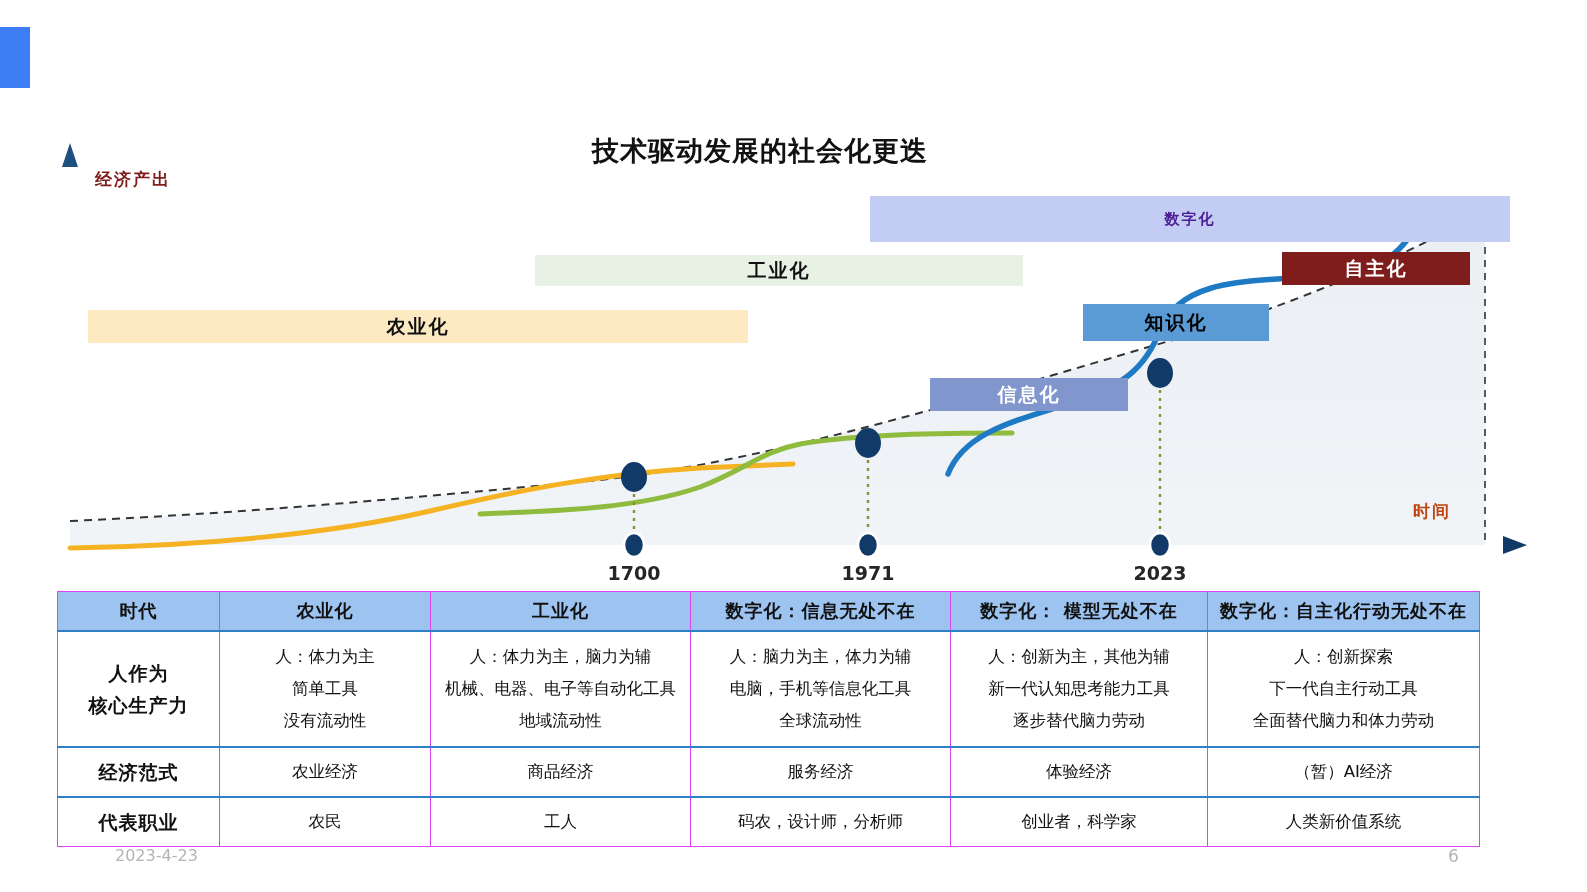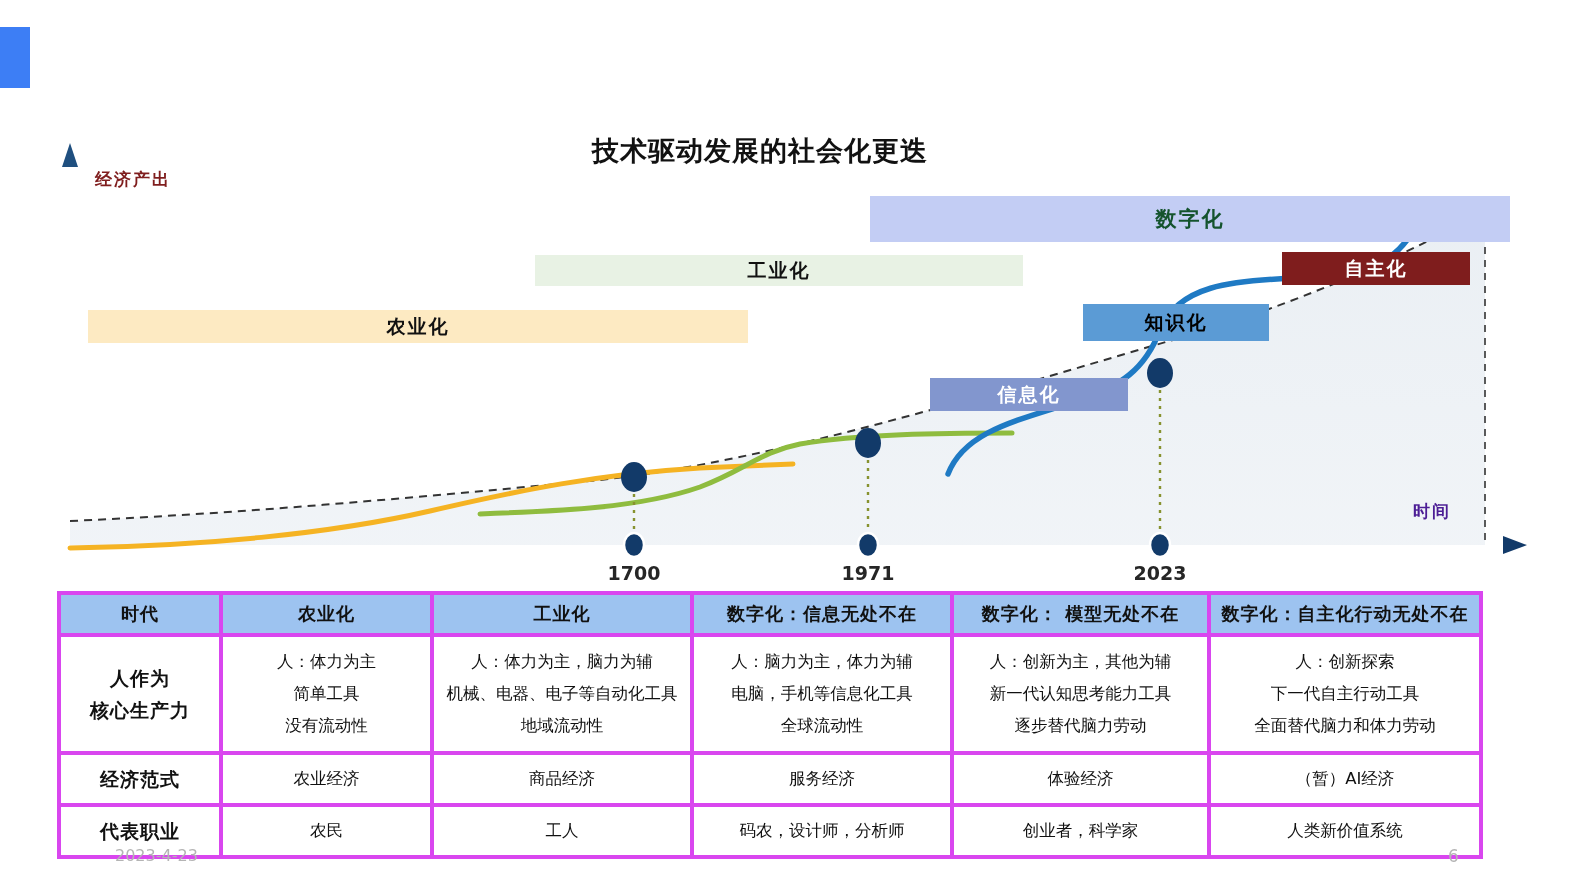--- a/index.html
+++ b/index.html
@@ -39,57 +39,57 @@
   .axis-label-y{
     position:absolute;left:95px;top:168px;
     font-size:17px;font-weight:700;letter-spacing:2px;
     font-family:"DejaVu Sans","Liberation Sans",sans-serif;
     color:#7f1d1d;
   }
   .axis-label-x{
     position:absolute;left:1413px;top:500px;
     font-size:17px;font-weight:700;letter-spacing:2px;
     font-family:"DejaVu Sans","Liberation Sans",sans-serif;
-    color:#4c1d95;
+    color:#c2410c;
     text-align:center;
   }
   .svg-layer{position:absolute;left:0;top:0;width:1587px;height:600px;}
 
   
   .band{
     position:absolute;
     display:flex;align-items:center;justify-content:center;
     font-size:19px;font-weight:700;letter-spacing:2px;
     font-family:"DejaVu Sans","Liberation Sans",sans-serif;
     box-sizing:border-box;
   }
   .band.b-agri{left:88px;top:310px;width:660px;height:33px;background:#fdeac2;color:#111;}
   .band.b-indu{left:535px;top:255px;width:488px;height:31px;background:#e8f2e4;color:#111;}
-  .band.b-digi{left:870px;top:196px;width:640px;height:46px;background:#c3cdf4;color:#14532d;font-size:21px;}
+  .band.b-digi{left:870px;top:196px;width:640px;height:46px;background:#c3cdf4;color:#4c1d95;font-size:15px;}
   .band.b-info{left:930px;top:378px;width:198px;height:33px;background:#8296ce;color:#ffffff;}
   .band.b-know{left:1083px;top:304px;width:186px;height:37px;background:#5b9bd5;color:#000000;}
   .band.b-auto{left:1282px;top:252px;width:188px;height:33px;background:#7f1d1d;color:#ffffff;}
 
   
   .year-lbl{
     position:absolute;
     font-size:19px;font-weight:700;color:#262626;
     font-family:"DejaVu Sans","Liberation Sans",sans-serif;
     transform:translateX(-50%);
     white-space:nowrap;
   }
 
   
   .tbl{
     position:absolute;left:57px;top:591px;width:1422px;
     border-collapse:collapse;
     table-layout:fixed;
   }
   .tbl td,.tbl th{
-    border:4px solid #d946ef;
+    border:1px solid #d946ef;
     text-align:center;
     font-family:"DejaVu Sans","Liberation Sans",sans-serif;
     color:#111;
     padding:0;
   }
   .tbl thead th{
     background:#9dc3f0;
     height:38px;
     font-size:18px;font-weight:700;letter-spacing:1px;
     border-bottom:2px solid #2f7fc6;

